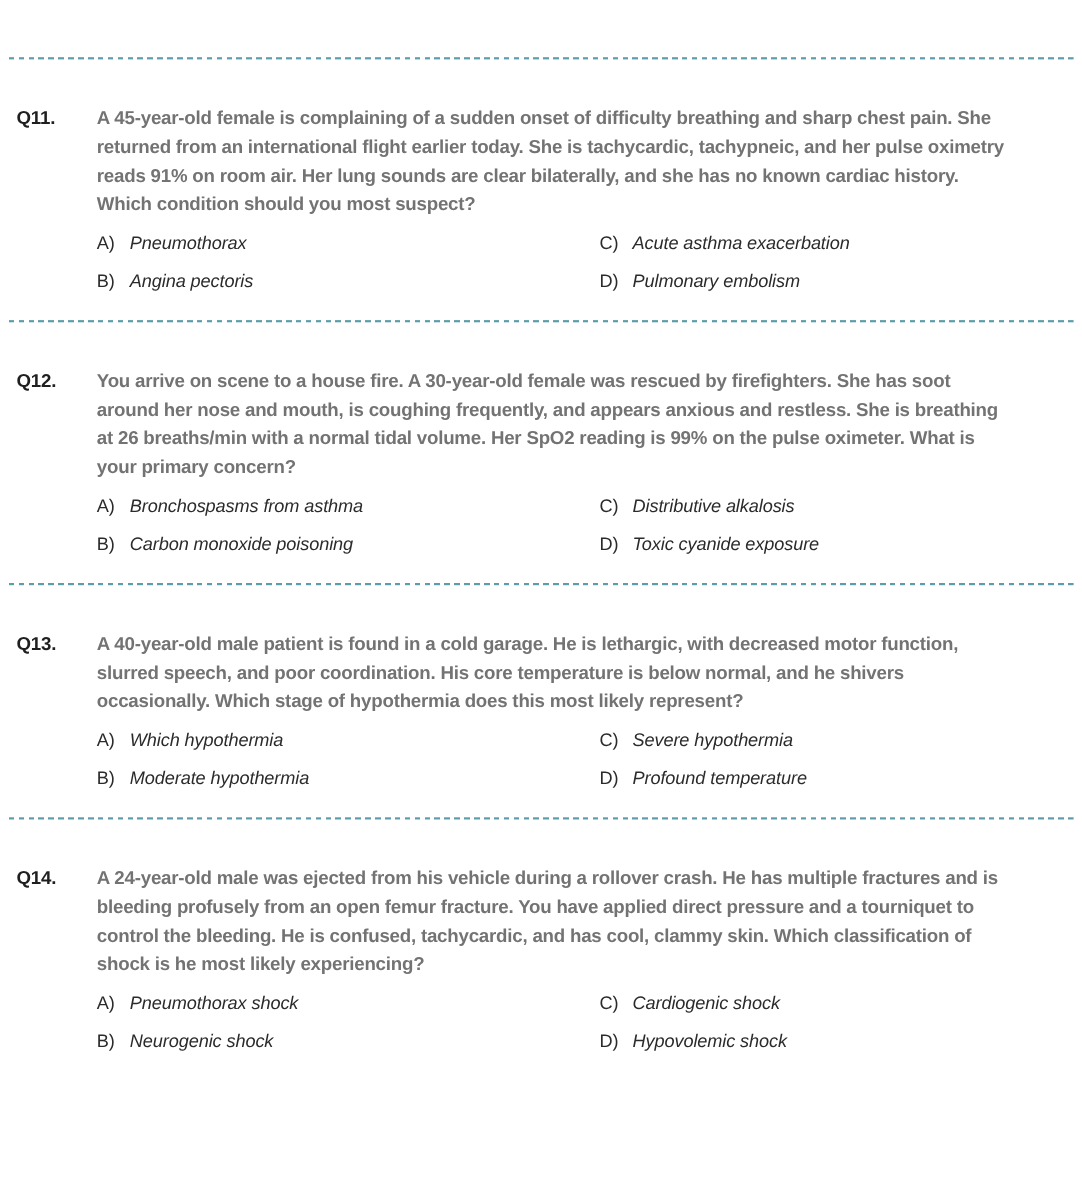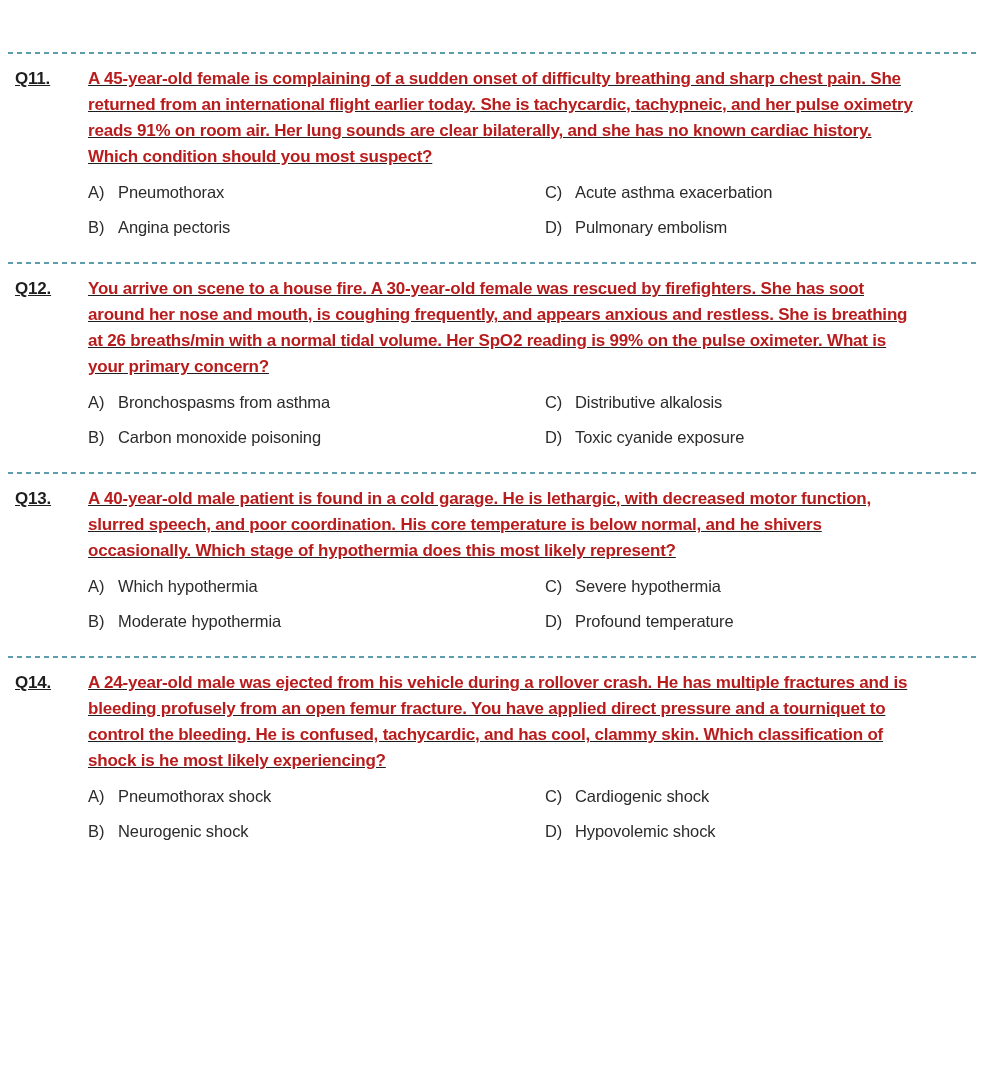--- a/index.html
+++ b/index.html
@@ -22,43 +22,42 @@
     overflow: hidden;
   }
   .rule {
     height: 2px;
     margin: 0 8px;
     background: repeating-linear-gradient(to right, #5d9dab 0px, #5d9dab 5px, transparent 5px, transparent 9px);
   }
   .qa-section { padding-bottom: 22px; }
   .q-row {
     display: flex;
-    margin-top: 12px;
+    margin-top: 41px;
     align-items: flex-start;
-    text-decoration: underline;
   }
   .q-num {
     width: 88px;
     flex: 0 0 88px;
     padding-left: 15px;
     box-sizing: border-box;
     font-weight: bold;
     font-size: 17px;
     line-height: 26px;
     letter-spacing: -0.2px;
   }
   .q-text {
     flex: 1 1 auto;
     margin: 0;
     padding-right: 62px;
     font-weight: bold;
     font-size: 17px;
     line-height: 26px;
     letter-spacing: -0.2px;
-    color: #b91c1c;
+    color: #737373;
   }
   .opts {
     margin-top: 9px;
     padding-left: 88px;
     display: grid;
     grid-template-columns: 457px auto;
     grid-template-rows: repeat(2, auto);
     grid-auto-flow: column;
     row-gap: 9px;
   }
@@ -66,21 +65,21 @@
     display: flex;
     font-size: 16.5px;
     line-height: 26px;
     color: #2b2b2b;
     letter-spacing: -0.1px;
   }
   .opt-letter {
     width: 30px;
     flex: 0 0 30px;
   }
-  .opt-text { flex: 1 1 auto; }
+  .opt-text { flex: 1 1 auto; font-style: italic; }
 </style>
 </head>
 <body>
 
 <div class="page">
   <div id="sections-root">
   <section class="qa-section">
     <div class="rule"></div>
     <div class="q-row">
       <span class="q-num">Q11.</span>

